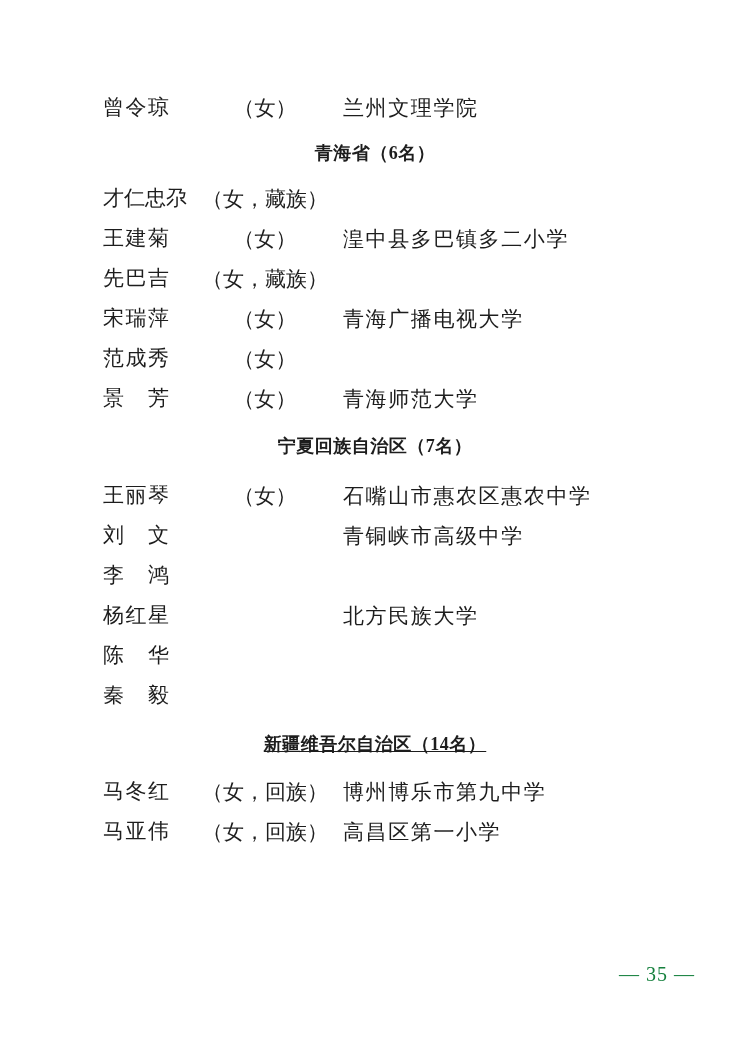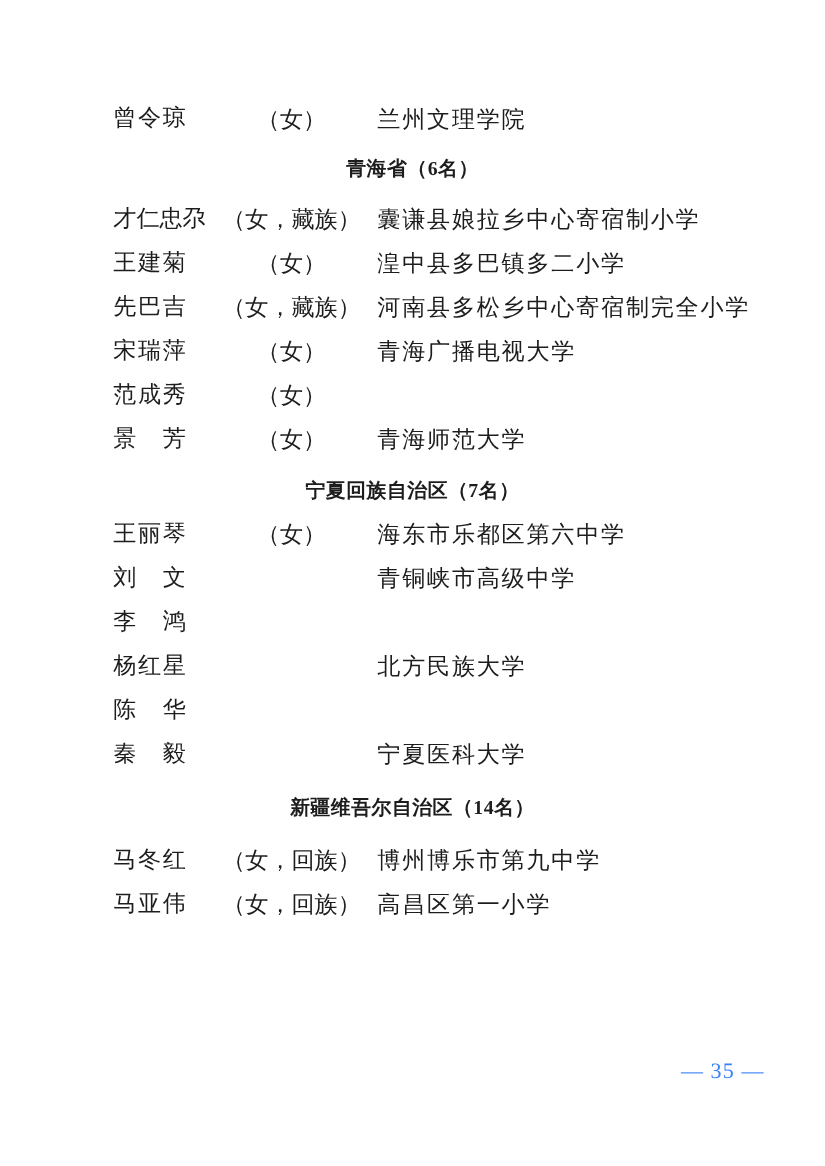--- a/index.html
+++ b/index.html
@@ -51,60 +51,58 @@
   }
   .section-header {
     height: 40px;
     line-height: 40px;
     text-align: center;
     font-size: 18px;
     font-weight: bold;
     letter-spacing: 0.5px;
   }
   .sh1 { margin-top: 2px; margin-bottom: 6px; }
-  .sh2 { margin-top: 7px; }
-  .sh3 { margin-top: 8px; margin-bottom: 8px; }
+  .sh2 { margin-top: 7px; margin-bottom: 10px; }
+  .sh3 { margin-top: 8px; margin-bottom: 8px; text-decoration: underline; }
   .page-number {
     position: absolute;
     top: 963px;
     right: 55px;
     font-size: 20px;
     letter-spacing: 1px;
-    color: #3b82f6;
+    color: #15803d;
   }
 </style>
 </head>
 <body>
 
 <div class="page">
 
   <div class="grp-top">
     <div class="row">
       <span class="name">曾令琼</span>
       <span class="gender">（女）</span>
       <span class="inst">兰州文理学院</span>
     </div>
   </div>
 
   <div class="section-header sh1">青海省（6名）</div>
   <div>
     <div class="row">
       <span class="name">才仁忠尕</span>
       <span class="gender">（女，藏族）</span>
-      <span class="inst">囊谦县娘拉乡中心寄宿制小学</span>
     </div>
     <div class="row">
       <span class="name">王建菊</span>
       <span class="gender">（女）</span>
       <span class="inst">湟中县多巴镇多二小学</span>
     </div>
     <div class="row">
       <span class="name">先巴吉</span>
       <span class="gender">（女，藏族）</span>
-      <span class="inst">河南县多松乡中心寄宿制完全小学</span>
     </div>
     <div class="row">
       <span class="name">宋瑞萍</span>
       <span class="gender">（女）</span>
       <span class="inst">青海广播电视大学</span>
     </div>
     <div class="row">
       <span class="name">范成秀</span>
       <span class="gender">（女）</span>
     </div>
@@ -113,21 +111,21 @@
       <span class="gender">（女）</span>
       <span class="inst">青海师范大学</span>
     </div>
   </div>
 
   <div class="section-header sh2">宁夏回族自治区（7名）</div>
   <div>
     <div class="row">
       <span class="name">王丽琴</span>
       <span class="gender">（女）</span>
-      <span class="inst">海东市乐都区第六中学</span>
+      <span class="inst">石嘴山市惠农区惠农中学</span>
     </div>
     <div class="row">
       <span class="name">刘　文</span>
       <span class="gender"></span>
       <span class="inst">青铜峡市高级中学</span>
     </div>
     <div class="row">
       <span class="name">李　鸿</span>
       <span class="gender"></span>
     </div>
@@ -136,21 +134,20 @@
       <span class="gender"></span>
       <span class="inst">北方民族大学</span>
     </div>
     <div class="row">
       <span class="name">陈　华</span>
       <span class="gender"></span>
     </div>
     <div class="row">
       <span class="name">秦　毅</span>
       <span class="gender"></span>
-      <span class="inst">宁夏医科大学</span>
     </div>
   </div>
 
   <div class="section-header sh3">新疆维吾尔自治区（14名）</div>
   <div>
     <div class="row">
       <span class="name">马冬红</span>
       <span class="gender">（女，回族）</span>
       <span class="inst">博州博乐市第九中学</span>
     </div>

